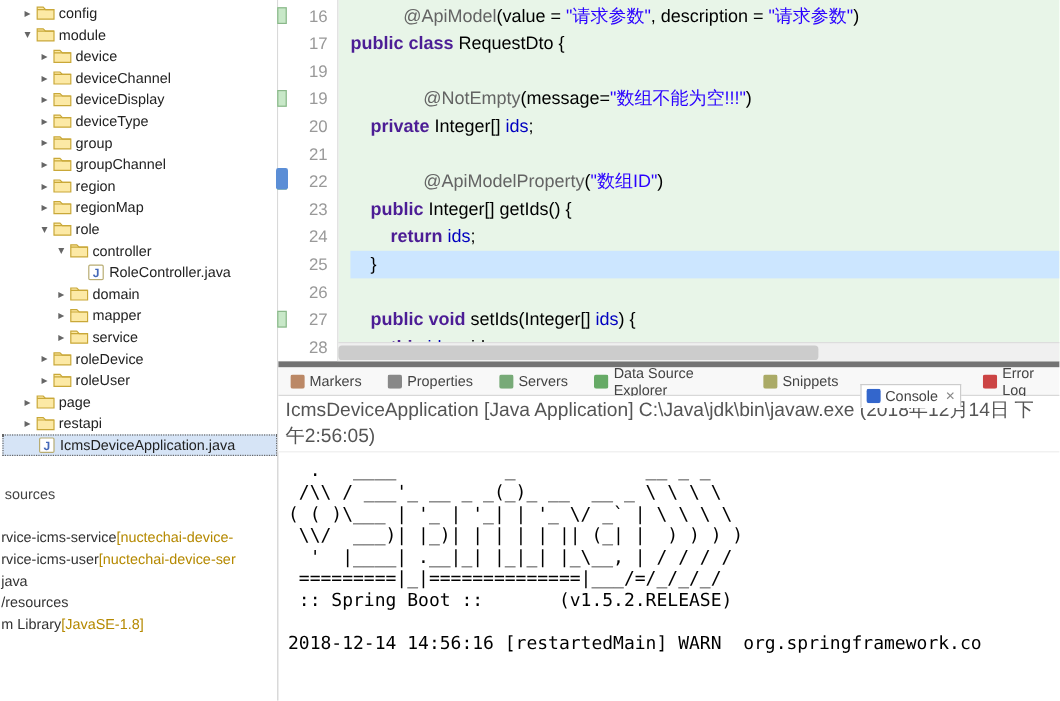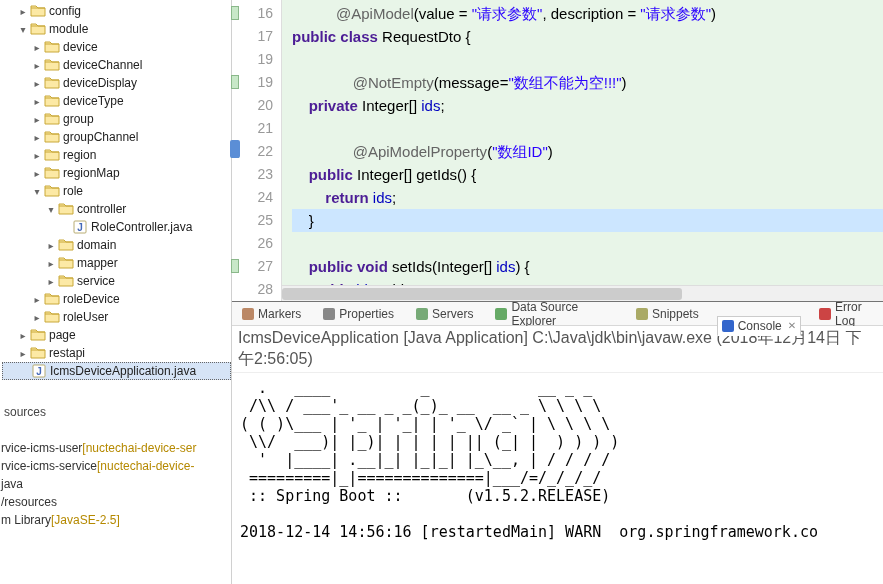--- a/index.html
+++ b/index.html
@@ -11,21 +11,21 @@
 .tw { width: 14px; height: 14px; display: inline-flex; align-items: center; justify-content: center; color: #666; cursor: pointer; font-size: 10px; }
 .ind { display: inline-block; width: 14px; height: 1px; }
 .icn { width: 16px; height: 16px; display: inline-flex; align-items: center; justify-content: center; margin-right: 2px; }
 .tree-row span.lbl { margin-left: 1px; }
 .selected { background: #d6e4f6; border: 1px dotted #666; }
 .muted { color: #b58900; }
 .sources-label { color: #444; font-size: 12px; padding: 4px 0 0 4px; margin-top: 21px; }
 .bottom-tree { margin-top: 20px; font-size: 12px; color: #333; }
 
 .editor-area { flex: 1; display: flex; flex-direction: column; }
-.code-wrap { flex: 1; position: relative; background: #fff; display: flex; border-bottom: 1px solid #737373; }
+.code-wrap { flex: 1; position: relative; background: #fff; display: flex; border-bottom: 5px solid #737373; }
 .gutter { width: 50px; background: #fff; border-right: 1px solid #ddd; color: #999; text-align: right; padding-right: 8px; font-family: Consolas, monospace; font-size: 14px; line-height: 23px; padding-top: 2px; position: relative; }
 .gutter .ln { display: block; position: relative; }
 .gutter .qf { position: absolute; left: -1px; width: 8px; height: 14px; background: #c8e8c8; border: 1px solid #8ab88a; top: 4px; }
 .bookmark { position: absolute; left: -2px; width: 10px; height: 18px; background: #5b8ed6; border-radius: 2px; }
 .code { flex: 1; font-family: Consolas, monospace; font-size: 15px; line-height: 23px; white-space: pre; padding-left: 10px; padding-top: 2px; background: #e8f5e8; overflow: hidden; }
 .code .line { height: 23px; }
 .kw { color: #4c1d95; font-weight: bold; }
 .ann { color: #646464; margin-left: 44px; }
 .str { color: #2a00ff; }
 .fld { color: #0000c0; }
@@ -302,38 +302,38 @@
               <rect x="1" y="1" width="12" height="12" rx="1" fill="#fff" stroke="#b8ac72"></rect>
               <text x="7" y="11" text-anchor="middle" font-size="10" fill="#4569b8" font-family="serif" font-weight="bold">J</text>
             </svg>
           </span>
           <span class="lbl">IcmsDeviceApplication.java</span>
         </div>
       </div>
     <div class="sources-label">sources</div>
     <div class="bottom-tree" id="bottom-tree">
         <div class="tree-row">
+          <span class="lbl">rvice-icms-service</span> 
+          <span class="muted">[nuctechai-device-</span>
+        </div>
+        <div class="tree-row">
           <span class="lbl">rvice-icms-user</span> 
           <span class="muted">[nuctechai-device-ser</span>
         </div>
         <div class="tree-row">
-          <span class="lbl">rvice-icms-service</span> 
-          <span class="muted">[nuctechai-device-</span>
-        </div>
-        <div class="tree-row">
           <span class="lbl">java</span> 
           <span class="muted"></span>
         </div>
         <div class="tree-row">
           <span class="lbl">/resources</span> 
           <span class="muted"></span>
         </div>
         <div class="tree-row">
           <span class="lbl">m Library</span> 
-          <span class="muted">[JavaSE-2.5]</span>
+          <span class="muted">[JavaSE-1.8]</span>
         </div>
       </div>
   </div>
 
   <div class="editor-area">
     <div class="code-wrap">
       <div class="gutter" id="gutter">
           <span class="ln">16<span class="qf"></span></span>
           <span class="ln">17</span>
           <span class="ln">19</span>

